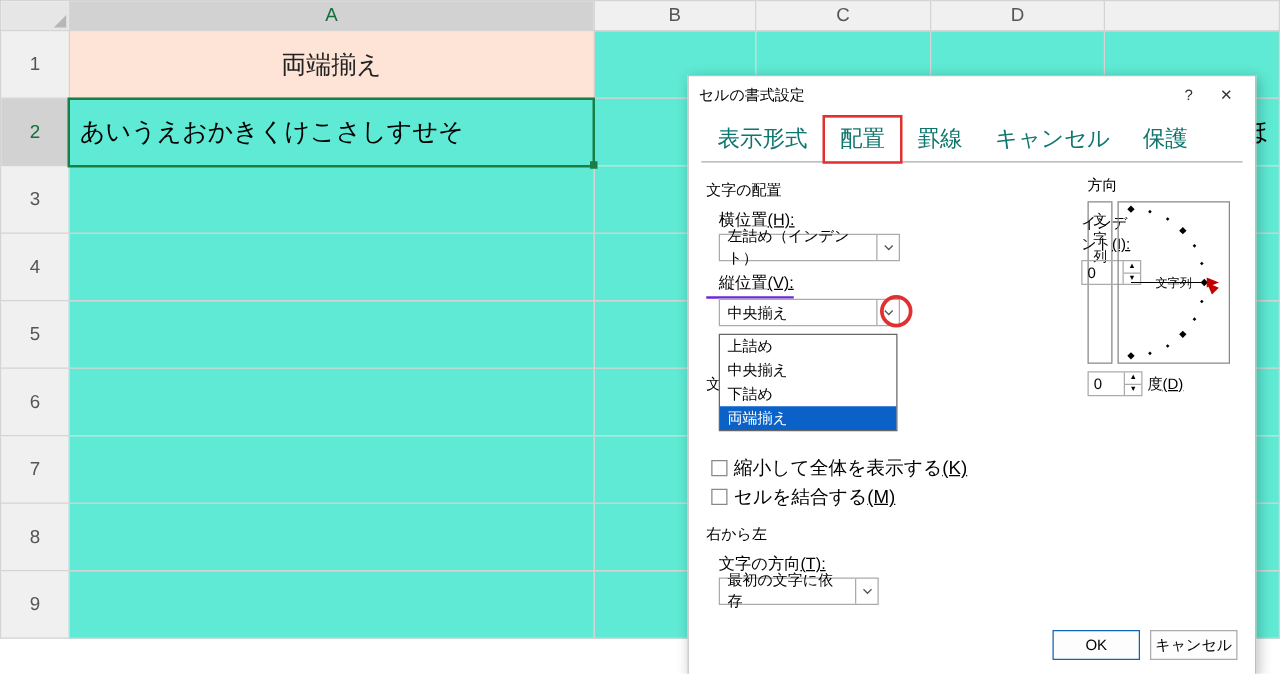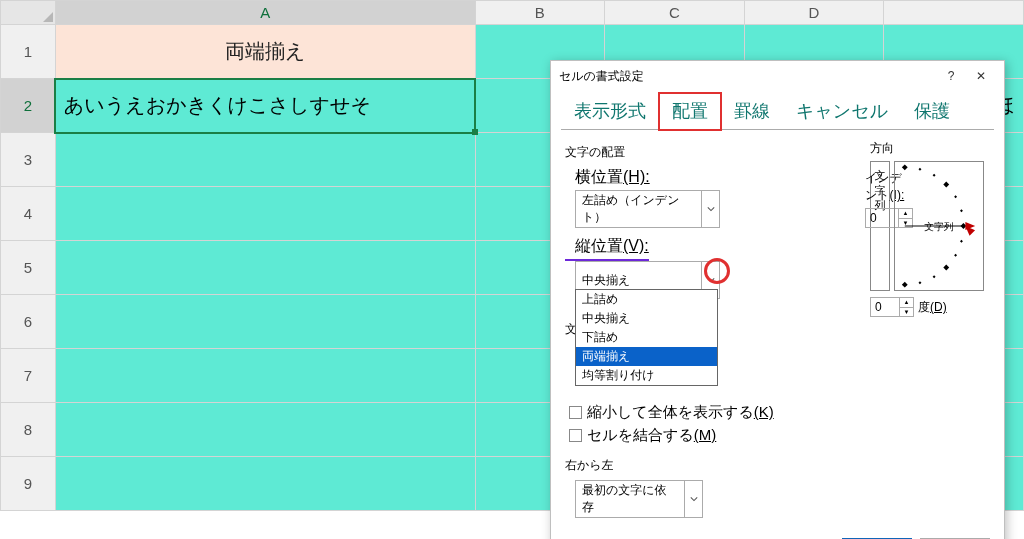--- a/index.html
+++ b/index.html
@@ -146,29 +146,29 @@
     z-index: 1;
   }
 
   .dialog-body {
     padding: 10px 14px;
     display: flex;
     gap: 20px;
   }
   .col-left { flex: 1; }
   .group-label { font-size: 12px; margin: 4px 0 6px; }
-  .field-label { font-size: 16px; margin: 6px 0 2px 10px; }
+  .field-label { font-size: 13px; margin: 6px 0 2px 10px; }
   .underline { text-decoration: underline; }
 
   .combo {
     display: flex;
     align-items: center;
     margin-left: 10px;
     width: 145px;
-    height: 38px;
+    height: 22px;
     border: 1px solid #ababab;
     background: #fff;
     position: relative;
   }
   .combo .text { flex: 1; padding: 0 6px; font-size: 12px; }
   .combo .arrow {
     width: 18px; height: 100%;
     border-left: 1px solid #ababab;
     display: flex; align-items: center; justify-content: center;
   }
@@ -433,37 +433,39 @@
                 <path d="M1 3 L5 7 L9 3" fill="none" stroke="#555" stroke-width="1.3"></path>
               </svg>
           </span>
         </div>
         <div class="red-circle" style="left:139px; top:-3px;"></div>
         <div class="dropdown-list" style="top:28px;">
           <div class="opt">上詰め</div>
           <div class="opt">中央揃え</div>
           <div class="opt">下詰め</div>
           <div class="opt sel">両端揃え</div>
-          <div class="opt">均等割り付け</div>
         </div>
         <div style="position:absolute; top:60px; left:0; font-size:12px;">文</div>
       </div>
 
       <div style="height:100px;"></div>
 
       <div class="checkbox-row">
         <span class="box"></span>
         <span><span>縮小して全体を表示する</span><span class="underline">(K)</span></span>
       </div>
       <div class="checkbox-row">
         <span class="box"></span>
         <span><span>セルを結合する</span><span class="underline">(M)</span></span>
       </div>
 
       <div class="group-label" style="margin-top:12px;">右から左</div>
+      <div class="field-label">
+        <span>文字の方向</span><span class="underline">(T):</span>
+      </div>
       <div class="combo" style="width:128px;">
         <span class="text">最初の文字に依存</span>
         <span class="arrow">
           <svg viewBox="0 0 10 10">
               <path d="M1 3 L5 7 L9 3" fill="none" stroke="#555" stroke-width="1.3"></path>
             </svg>
         </span>
       </div>
     </div>
 

